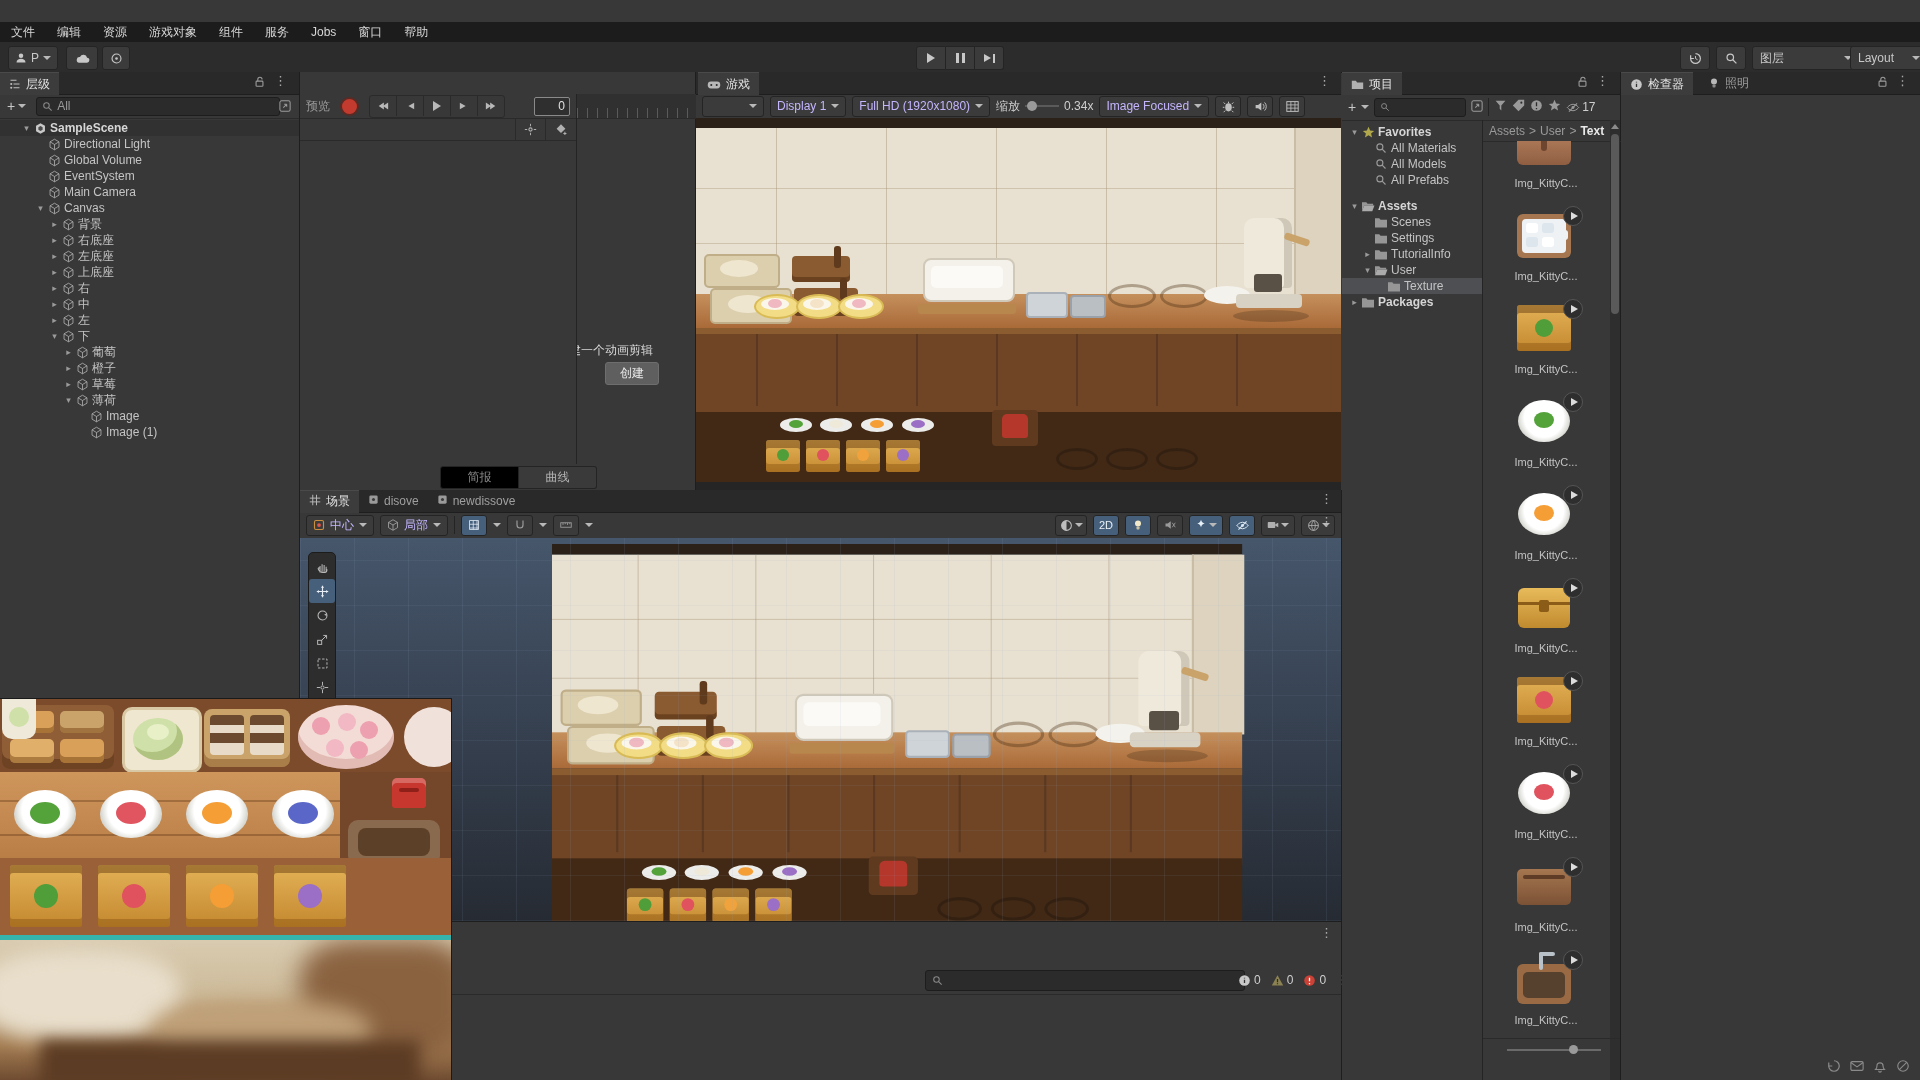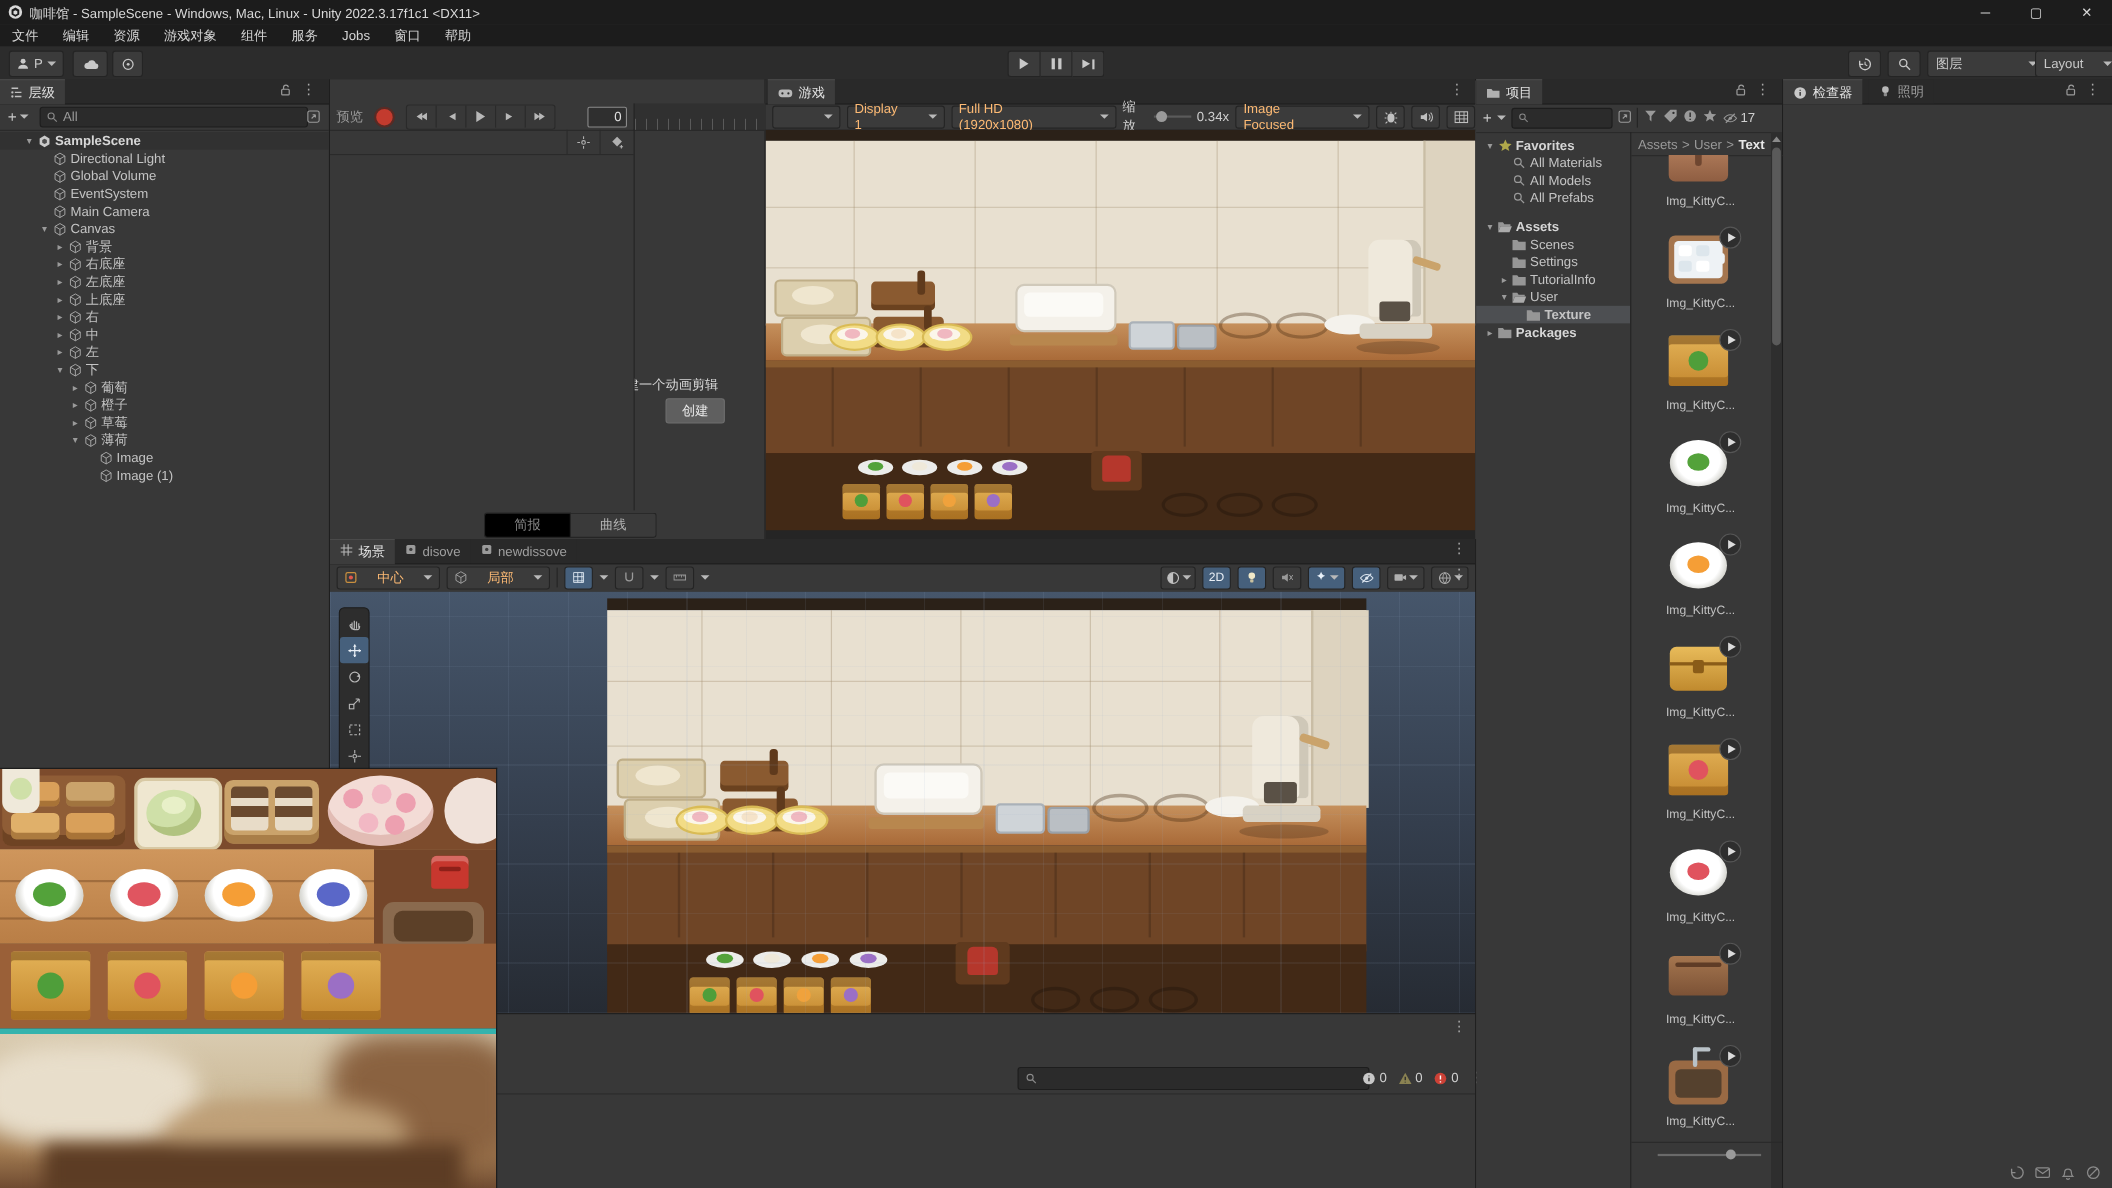--- a/index.html
+++ b/index.html
@@ -16,58 +16,43 @@
   .strip{background:#292929;border-bottom:1px solid #1e1e1e;}
   .tab{height:22px;display:flex;align-items:center;gap:5px;padding:0 9px;color:#9f9f9f;background:#292929;}
   .tab.active{background:#3c3c3c;color:#e2e2e2;border-top:1px solid #4a4a4a;}
   .panel{background:#383838;}
   .well{background:#2b2b2b;border:1px solid #1d1d1d;border-radius:3px;}
   .kebab{color:#a8a8a8;font-size:13px;line-height:10px;letter-spacing:0;}
   .dim{color:#9a9a9a;}
   .trow{display:flex;align-items:center;height:16px;white-space:nowrap;color:#c4c4c4;}
   .trow .arrow{width:13px;text-align:center;color:#9a9a9a;font-size:9px;flex:none;}
   .trow .ticon{width:14px;height:14px;flex:none;display:flex;align-items:center;justify-content:center;margin-right:3px;}
-  .trow.sel{background:#4d4f52;font-weight:bold;}
+  .trow.sel{background:#4d4f52;}
   .trow.hdr{font-weight:bold;color:#d6d6d6;}
   .vdiv{width:1px;background:#242424;}
-  .dd{background:#3b3b3b;border:1px solid #242424;border-radius:3px;height:19px;display:flex;align-items:center;gap:18px;padding:0 6px;color:#fdba74;}
+  .dd{background:#3b3b3b;border:1px solid #242424;border-radius:3px;height:19px;display:flex;align-items:center;gap:5px;padding:0 6px;color:#c4b5fd;}
   .caret{width:0;height:0;border-left:4px solid transparent;border-right:4px solid transparent;border-top:4px solid #b9b9b9;}
   .toggle{width:24px;height:19px;border:1px solid #242424;background:#3b3b3b;border-radius:3px;display:flex;align-items:center;justify-content:center;}
   .toggle.on{background:#46607c;}
   .transport{width:26px;height:20px;display:flex;align-items:center;justify-content:center;border-right:1px solid #2a2a2a;}
   .thumb-label{font-size:11px;color:#c2c2c2;text-align:center;}
   .badge-play{position:absolute;width:18px;height:18px;border-radius:50%;background:#2e2e2e;border:1px solid #555;
       display:flex;align-items:center;justify-content:center;}
   .badge-play:before{content:"";margin-left:2px;border-left:7px solid #dcdcdc;border-top:4px solid transparent;border-bottom:4px solid transparent;}
   .crate{border-radius:3px;background:linear-gradient(#e3b257,#c4882f);box-shadow:inset 0 -8px 0 rgba(120,70,10,.35), inset 0 8px 0 rgba(90,50,10,.45);}
   .plate{border-radius:50%;background:radial-gradient(circle at 50% 42%, #ffffff 55%, #d9d9d4 72%, #c3c3bc 100%);}
   .gridlines{background:
      repeating-linear-gradient(90deg, rgba(150,170,200,0.10) 0 1px, transparent 1px 54px),
      repeating-linear-gradient(0deg, rgba(150,170,200,0.08) 0 1px, transparent 1px 45px);}
 </style>
 </head>
 <body>
 
 <div id="app">
 
-  <div class="abs titlebar row">
-    <span class="abs" style="left:7px;top:4px;">
-      <svg width="14" height="14" viewBox="0 0 16 16">
-          <circle cx="8" cy="8" r="7" fill="#d8d8d8"></circle>
-          <path d="M8 3.2 12 5.6v4.8L8 12.8 4 10.4V5.6z" fill="#1c1c1c"></path>
-          <path d="M8 6l2 1.2v2.4L8 10.8 6 9.6V7.2z" fill="#d8d8d8"></path>
-        </svg>
-    </span>
-    <span class="abs" style="left:27px;top:4px;">咖啡馆 - SampleScene - Windows, Mac, Linux - Unity 2022.3.17f1c1 &lt;DX11&gt;</span>
-    <span class="abs row" style="right:0;top:0;height:22px;">
-      <span style="width:46px;text-align:center;">─</span>
-      <span style="width:46px;text-align:center;">▢</span>
-      <span style="width:46px;text-align:center;">✕</span>
-    </span>
-  </div>
 
   <div class="abs menubar row" id="menubar">
       <div class="menu-item">文件</div>
       <div class="menu-item">编辑</div>
       <div class="menu-item">资源</div>
       <div class="menu-item">游戏对象</div>
       <div class="menu-item">组件</div>
       <div class="menu-item">服务</div>
       <div class="menu-item">Jobs</div>
       <div class="menu-item">窗口</div>

